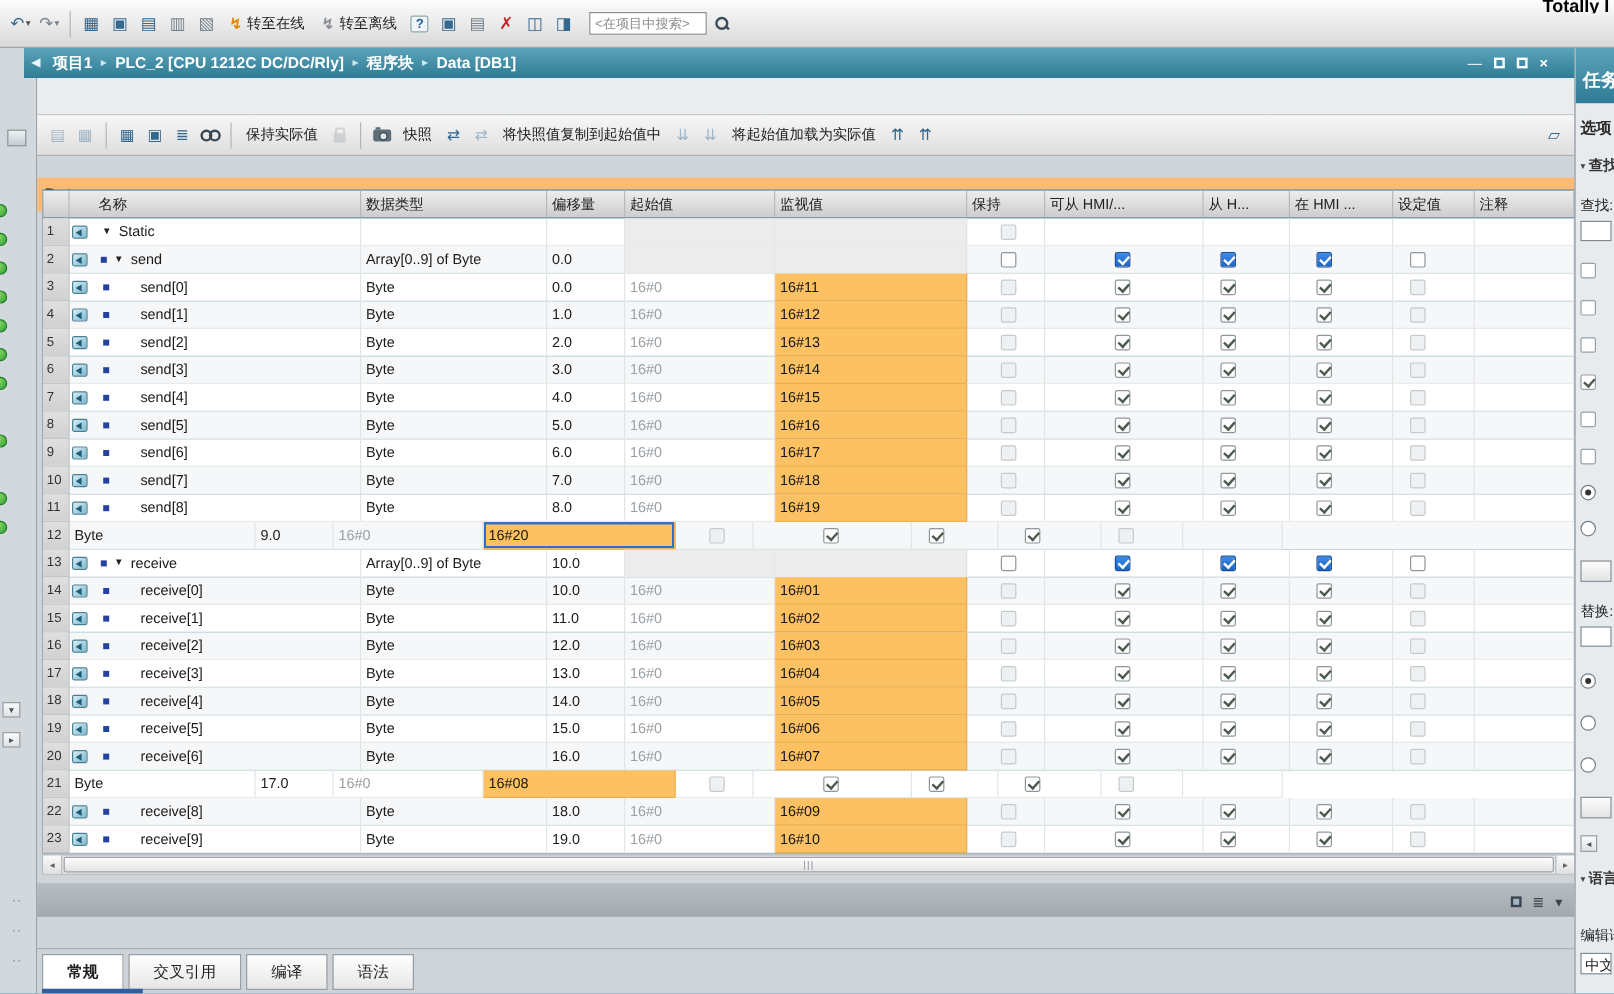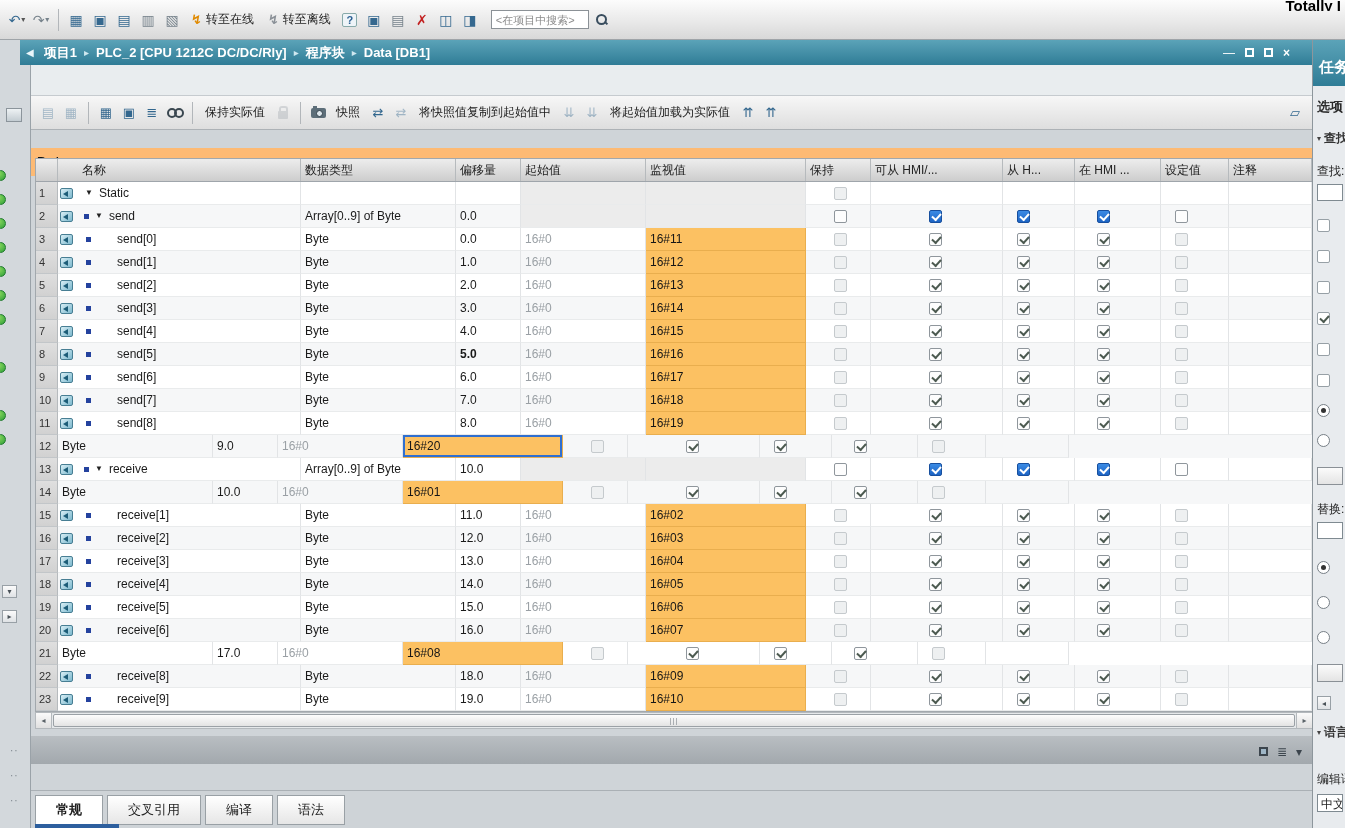--- a/index.html
+++ b/index.html
@@ -525,21 +525,21 @@
           <div class="cell" style="width: 83px;"></div>
         </div>
         <div class="trow lvl2">
           <div class="cell rnum" style="width: 22px;">8</div>
           <div class="cell ncell" style="width: 243px;">
             <span class="tagicon"></span>
             <span class="bullet"></span>
             <span class="nm">send[5]</span>
           </div>
           <div class="cell" style="width: 155px;">Byte</div>
-          <div class="cell" style="width: 65px; font-weight: bold;">5.0</div>
+          <div class="cell" style="width: 65px;">5.0</div>
           <div class="cell startv" style="width: 125px;">16#0</div>
           <div class="cell orange" style="width: 160px;">16#16</div>
           <div class="cell ckcell" style="width: 65px; padding-left: 28px;">
             <span class="cb dis"></span>
           </div>
           <div class="cell ckcell" style="width: 132px; padding-left: 58px;">
             <span class="cb chk"></span>
           </div>
           <div class="cell ckcell" style="width: 72px; padding-left: 14px;">
             <span class="cb chk"></span>
@@ -683,20 +683,25 @@
           <div class="cell ckcell" style="width: 86px; padding-left: 22px;">
             <span class="cb bchk"></span>
           </div>
           <div class="cell ckcell" style="width: 68px; padding-left: 14px;">
             <span class="cb"></span>
           </div>
           <div class="cell" style="width: 83px;"></div>
         </div>
         <div class="trow lvl2">
           <div class="cell rnum" style="width: 22px;">14</div>
+          <div class="cell ncell" style="width: 243px;">
+            <span class="tagicon"></span>
+            <span class="bullet"></span>
+            <span class="nm">receive[0]</span>
+          </div>
           <div class="cell" style="width: 155px;">Byte</div>
           <div class="cell" style="width: 65px;">10.0</div>
           <div class="cell startv" style="width: 125px;">16#0</div>
           <div class="cell orange" style="width: 160px;">16#01</div>
           <div class="cell ckcell" style="width: 65px; padding-left: 28px;">
             <span class="cb dis"></span>
           </div>
           <div class="cell ckcell" style="width: 132px; padding-left: 58px;">
             <span class="cb chk"></span>
           </div>

